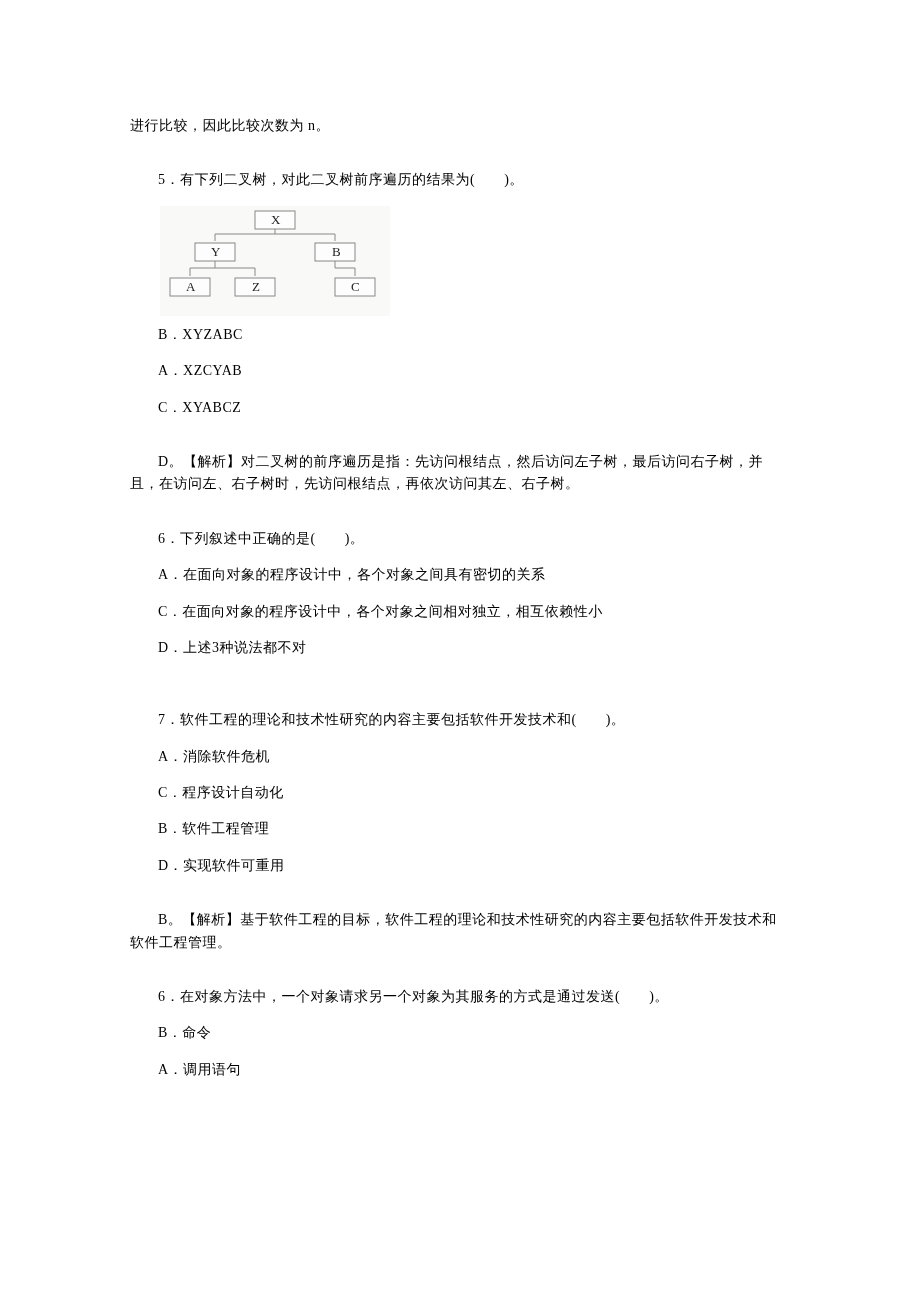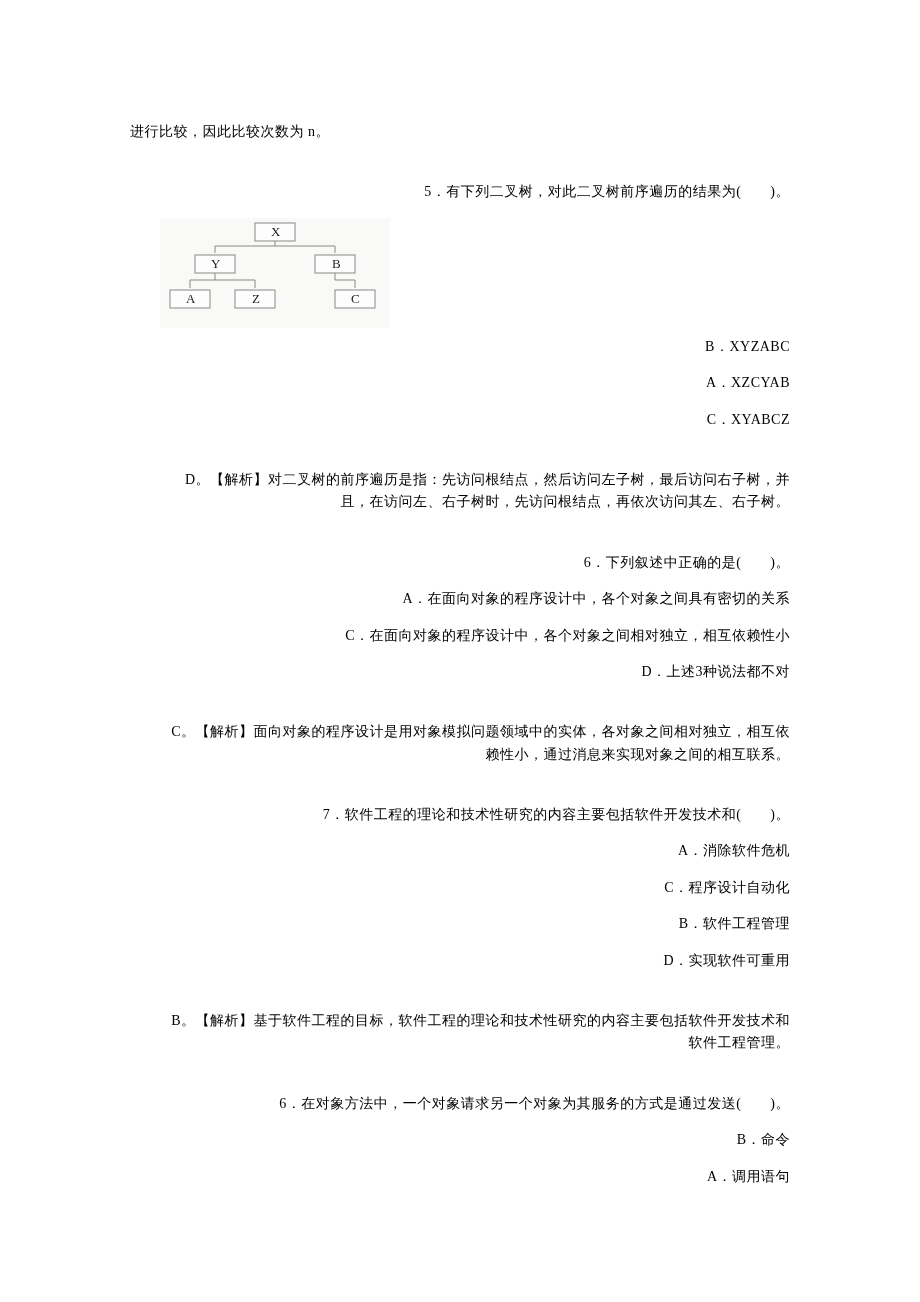--- a/index.html
+++ b/index.html
@@ -13,25 +13,23 @@
   }
   .page {
     width: 920px;
     min-height: 1302px;
     padding: 115px 130px 80px 130px;
     box-sizing: border-box;
   }
   .line {
     margin-bottom: 14px;
     letter-spacing: 0.5px;
-    margin-top: 6px;
   }
   .indent {
     text-indent: 2em;
-    text-align: right;
   }
   .spacer {
     height: 18px;
   }
   .tree-svg {
     display: block;
     margin: 4px 0 8px 30px;
   }
   .treebox {
     fill: #fdfdfd;
@@ -98,21 +96,20 @@
 
   <div class="spacer"></div>
 
   <div class="line indent">6．下列叙述中正确的是(　　)。</div>
   <div class="line indent">A．在面向对象的程序设计中，各个对象之间具有密切的关系</div>
   <div class="line indent">C．在面向对象的程序设计中，各个对象之间相对独立，相互依赖性小</div>
   <div class="line indent">D．上述3种说法都不对</div>
 
   <div class="spacer"></div>
 
-  <div class="line indent">C。【解析】面向对象的程序设计是用对象模拟问题领域中的实体，各对象之间相对独立，相互依赖性小，通过消息来实现对象之间的相互联系。</div>
 
   <div class="spacer"></div>
 
   <div class="line indent">7．软件工程的理论和技术性研究的内容主要包括软件开发技术和(　　)。</div>
   <div class="line indent">A．消除软件危机</div>
   <div class="line indent">C．程序设计自动化</div>
   <div class="line indent">B．软件工程管理</div>
   <div class="line indent">D．实现软件可重用</div>
 
   <div class="spacer"></div>

